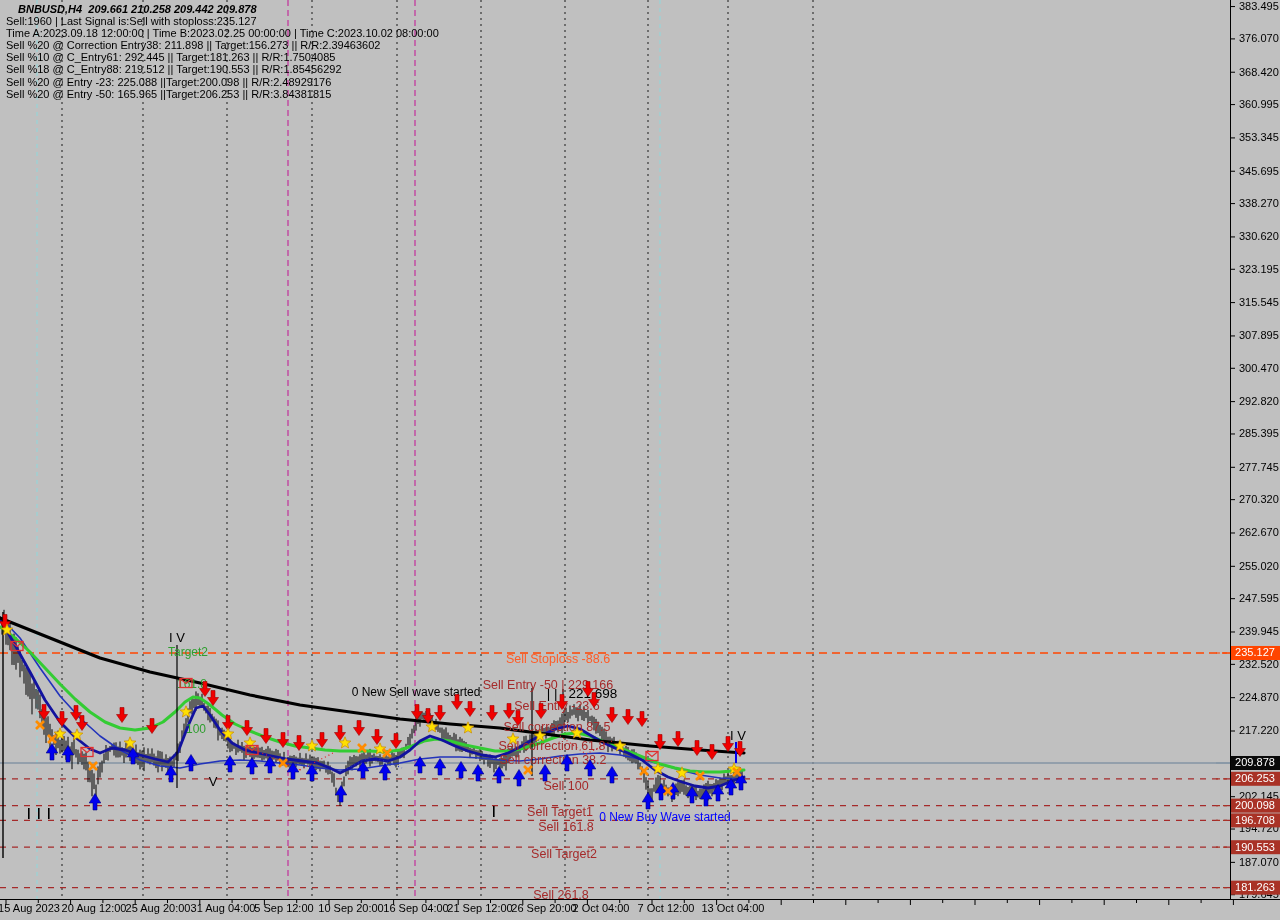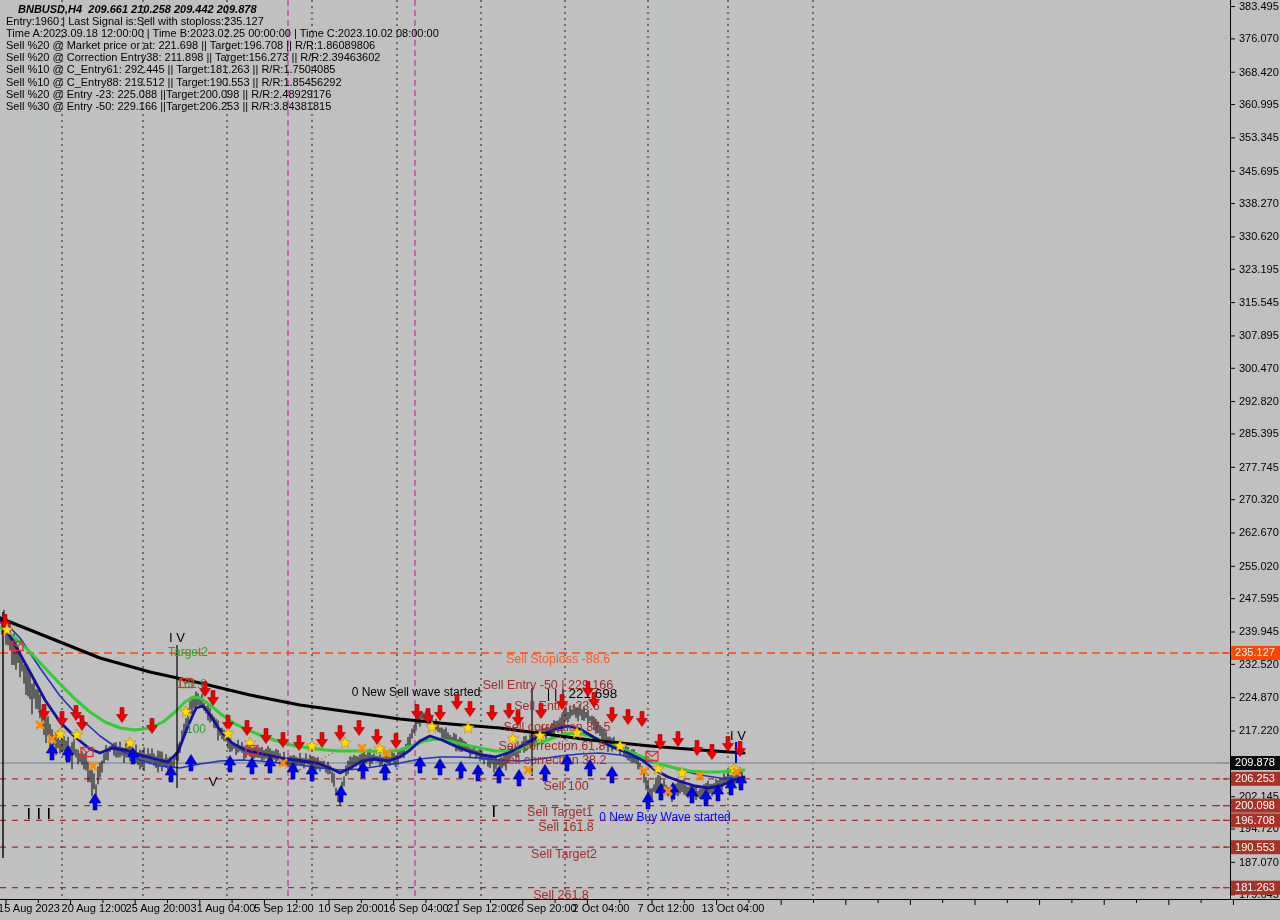--- a/index.html
+++ b/index.html
@@ -327,22 +327,21 @@
       <text x="480" y="909" fill="#000" font-size="11" text-anchor="middle" dominant-baseline="middle" font-weight="400">21 Sep 12:00</text>
       <text x="544" y="909" fill="#000" font-size="11" text-anchor="middle" dominant-baseline="middle" font-weight="400">26 Sep 20:00</text>
       <text x="601" y="909" fill="#000" font-size="11" text-anchor="middle" dominant-baseline="middle" font-weight="400">2 Oct 04:00</text>
       <text x="666" y="909" fill="#000" font-size="11" text-anchor="middle" dominant-baseline="middle" font-weight="400">7 Oct 12:00</text>
       <text x="733" y="909" fill="#000" font-size="11" text-anchor="middle" dominant-baseline="middle" font-weight="400">13 Oct 04:00</text>
       <rect x="1230" y="0" width="50" height="899" fill="transparent"></rect>
       <rect x="0" y="899" width="1280" height="21" fill="transparent"></rect>
     </svg>
   <div class="info">
     <div class="line l0">BNBUSD,H4  209.661 210.258 209.442 209.878</div>
-    <div class="line">Entry:1960 | Last Signal is:Sell with stoploss:235.127</div>
+    <div class="line">Sell:1960 | Last Signal is:Sell with stoploss:235.127</div>
     <div class="line">Time A:2023.09.18 12:00:00 | Time B:2023.02.25 00:00:00 | Time C:2023.10.02 08:00:00</div>
-    <div class="line">Sell %20 @ Market price or at: 221.698 || Target:196.708 || R/R:1.86089806</div>
     <div class="line">Sell %20 @ Correction Entry38: 211.898 || Target:156.273 || R/R:2.39463602</div>
     <div class="line">Sell %10 @ C_Entry61: 292.445 || Target:181.263 || R/R:1.7504085</div>
-    <div class="line">Sell %10 @ C_Entry88: 219.512 || Target:190.553 || R/R:1.85456292</div>
+    <div class="line">Sell %18 @ C_Entry88: 219.512 || Target:190.553 || R/R:1.85456292</div>
     <div class="line">Sell %20 @ Entry -23: 225.088 ||Target:200.098 || R/R:2.48929176</div>
-    <div class="line">Sell %30 @ Entry -50: 229.166 ||Target:206.253 || R/R:3.84381815</div>
+    <div class="line">Sell %20 @ Entry -50: 165.965 ||Target:206.253 || R/R:3.84381815</div>
   </div>
 </div>
 
 </body></html>

